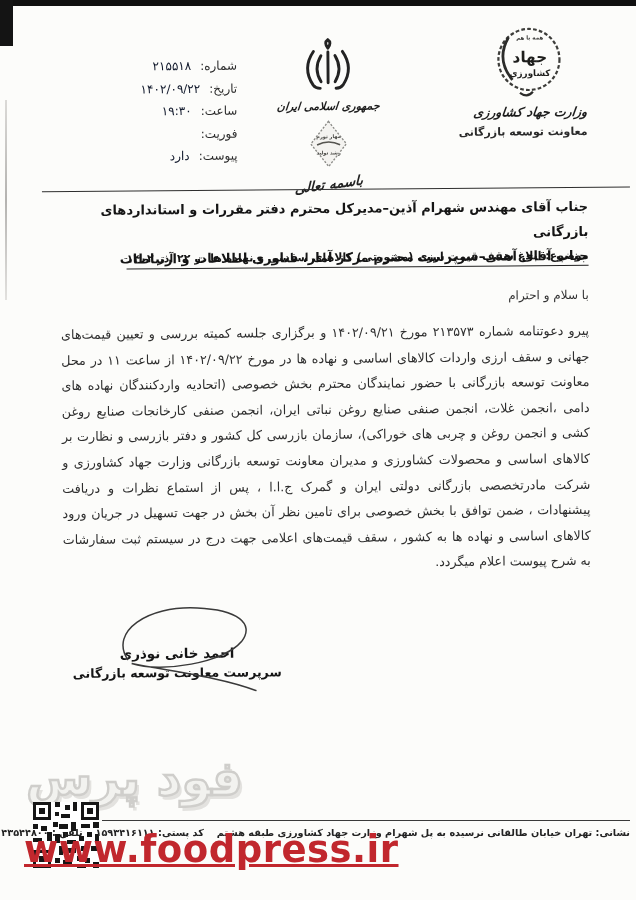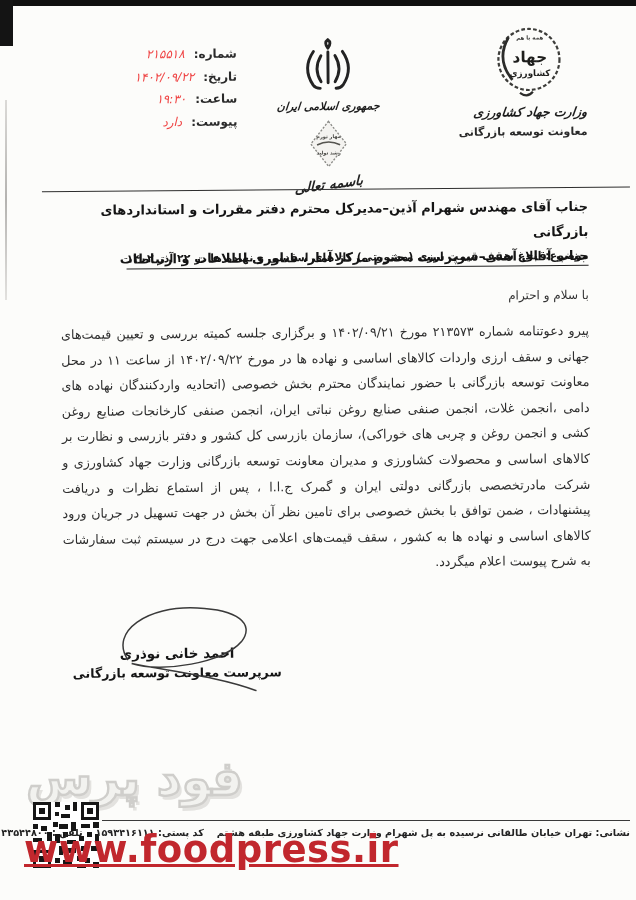--- a/index.html
+++ b/index.html
@@ -14,22 +14,22 @@
   .scan-bar-top { position:absolute; top:0; left:0; width:636px; height:6px; background:#101010; }
   .scan-corner  { position:absolute; top:0; left:0; width:13px; height:46px; background:#141414; }
   .scan-edge    { position:absolute; top:100px; left:5px; width:2px; height:200px;
                   background:linear-gradient(#c9c7c4, #8d8b88, #d4d2cf); opacity:.65; }
 
   .doc { position:absolute; inset:0; transform:rotate(-0.45deg); }
 
   
   .hdr-fields { position:absolute; top:46px; left:80px; width:160px; direction:rtl; }
   .f-row { display:flex; align-items:baseline; gap:9px; height:22.5px; font-size:12px; }
-  .f-label { font-weight:bold; color:#2b2b2b; white-space:nowrap; }
-  .f-value { font-size:12px; color:#ef4444; letter-spacing:1px; white-space:nowrap;font-style:italic; }
+  .f-label { font-weight:normal; color:#2b2b2b; white-space:nowrap;margin-top:12px; }
+  .f-value { font-size:12px; color:#0f172a; letter-spacing:1px; white-space:nowrap; }
 
   
   .center-col { position:absolute; top:38px; left:268px; width:126px; text-align:center; }
   .emblem-caption { margin-top:2px; font-size:11px; font-weight:bold; font-style:italic;
                     direction:rtl; color:#1d1d1d; transform:skewX(-6deg); }
   .stamp-wrap { margin-top:7px; }
   .besmala { margin-top:4px; font-size:13.5px; font-weight:bold; font-style:italic;
              direction:rtl; color:#222; transform:rotate(-7deg) skewX(-8deg); }
 
   
@@ -89,20 +89,24 @@
         <span class="f-label">شماره:</span>
         <span class="f-value">۲۱۵۵۱۸</span>
       </div>
       <div class="f-row">
         <span class="f-label">تاریخ:</span>
         <span class="f-value">۱۴۰۲/۰۹/۲۲</span>
       </div>
       <div class="f-row">
         <span class="f-label">ساعت:</span>
         <span class="f-value">۱۹:۳۰</span>
+      </div>
+      <div class="f-row">
+        <span class="f-label">فوریت:</span>
+        <span class="f-value"></span>
       </div>
       <div class="f-row">
         <span class="f-label">پیوست:</span>
         <span class="f-value">دارد</span>
       </div>
     </div>
 
     <div class="center-col">
       <svg width="58" height="56" viewBox="0 0 60 60">
         <g stroke="#232323" fill="none" stroke-width="3.1" stroke-linecap="round">

